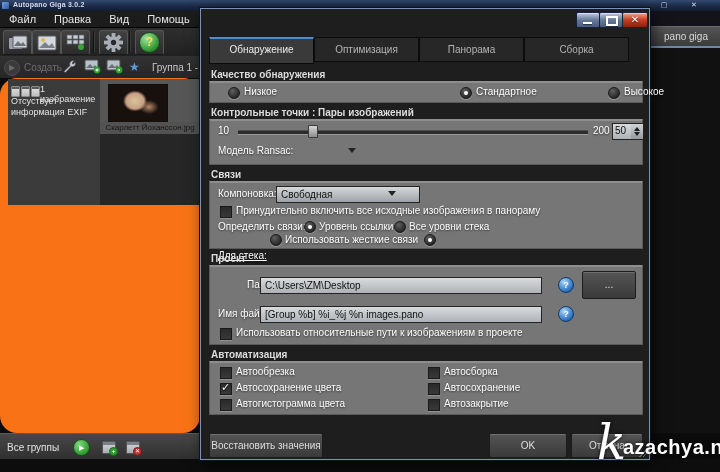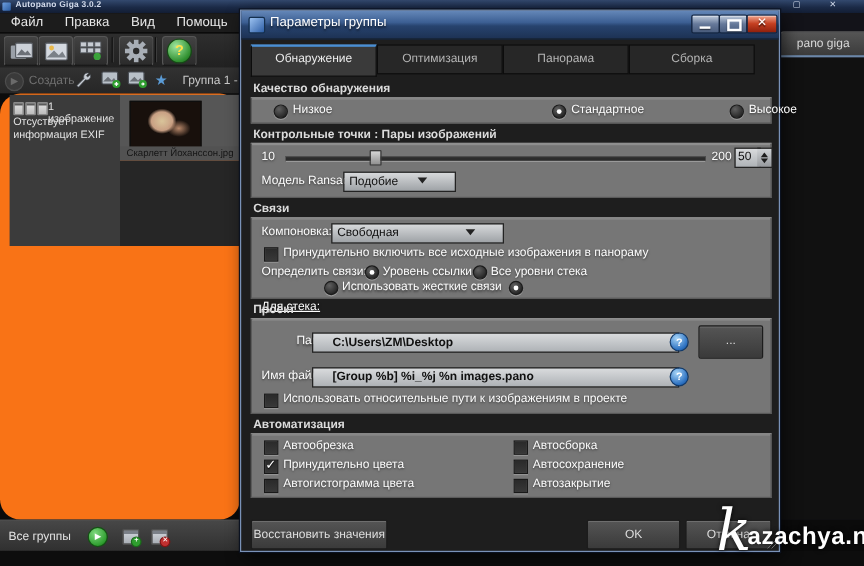--- a/index.html
+++ b/index.html
@@ -61,21 +61,21 @@
   .dtab.active{background:#3a3a3a;border:1px solid #0c0c0c;border-top:2px solid #4a8fd4;color:#ececec;height:24px;line-height:22px;}
   .dtab.inactive{background:#272727;border:1px solid #0c0c0c;color:#b4b4b4;}
   
   .sec-h{font-size:10px;font-weight:bold;color:#dcdcdc;}
   .panel{left:8px;width:432px;background:#767676;border:1px solid #5a5a5a;border-top-color:#8f8f8f;box-shadow:inset 0 1px 0 rgba(255,255,255,.18);}
   .plbl{color:#fdfdfd;font-size:10px;text-shadow:0 1px 2px rgba(0,0,0,.55);white-space:nowrap;}
   .radio{width:10px;height:10px;border-radius:50%;background:radial-gradient(circle at 35% 30%,#606060,#262626 75%);border:1px solid #1b1b1b;box-shadow:0 1px 0 rgba(255,255,255,.25);}
   .radio.sel::after{content:"";position:absolute;left:3px;top:3px;width:4px;height:4px;border-radius:50%;background:#fff;}
   .cb{width:10px;height:10px;background:linear-gradient(180deg,#2a2a2a,#383838);border:1px solid #191919;box-shadow:0 1px 0 rgba(255,255,255,.22);}
   .cb i{position:absolute;left:0px;top:-3px;font-style:normal;color:#fff;font-size:11px;font-weight:bold;text-shadow:0 1px 1px #000;}
-  .field{background:linear-gradient(180deg,#d9dbdd,#aeb2b6);border:1px solid #232323;color:#101010;font-size:10px;line-height:15px;padding:0 16px;overflow:hidden;white-space:nowrap;font-weight:bold;}
+  .field{background:linear-gradient(180deg,#d9dbdd,#aeb2b6);border:1px solid #232323;color:#101010;font-size:10px;line-height:15px;padding:0 4px;overflow:hidden;white-space:nowrap;}
   .dd{background:linear-gradient(180deg,#d7d9db,#9ea2a6);border:1px solid #232323;color:#101010;font-size:10px;line-height:15px;padding:0 14px 0 4px;overflow:hidden;white-space:nowrap;}
   .dd-arrow{position:absolute;right:3px;top:6px;width:0;height:0;border-left:4px solid transparent;border-right:4px solid transparent;border-top:5px solid #222;}
   .slider-track{height:3px;background:#2c2c2c;border-bottom:1px solid #9a9a9a;border-top:1px solid #4e4e4e;}
   .slider-handle{width:8px;height:11px;background:linear-gradient(180deg,#d6d6d6,#8f8f8f);border:1px solid #3a3a3a;border-radius:1px;}
   .spin{background:linear-gradient(180deg,#d9dbdd,#aeb2b6);border:1px solid #232323;color:#101010;font-size:10px;line-height:13px;padding:0 2px;}
   .spin-btns{width:12px;height:15px;background:linear-gradient(180deg,#cfd2d5,#96999d);border:1px solid #232323;border-left:none;}
   .tri-up{position:absolute;left:3px;top:3px;width:0;height:0;border-left:3px solid transparent;border-right:3px solid transparent;border-bottom:4px solid #1d1d1d;}
   .tri-dn{position:absolute;left:3px;bottom:3px;width:0;height:0;border-left:3px solid transparent;border-right:3px solid transparent;border-top:4px solid #1d1d1d;}
   .qhelp{width:14px;height:14px;border-radius:50%;background:radial-gradient(circle at 35% 28%,#a6d4f7,#2a6fc0 70%,#174a86);border:1px solid #123a6a;color:#fff;font-size:9px;font-weight:bold;text-align:center;line-height:14px;}
   .dlg-push{background:linear-gradient(180deg,#555,#3a3a3a);border:1px solid #1c1c1c;box-shadow:inset 0 1px 0 #6e6e6e;border-radius:2px;color:#dedede;font-size:10px;text-align:center;}
@@ -210,24 +210,20 @@
     </div>
   </div>
   <div class="abs" id="bottomstrip"></div>
 
   <div class="abs" id="rightarea"></div>
   <div class="abs" id="panotab">pano giga</div>
   <div class="abs" id="panotab-line"></div>
   <div class="abs" id="rightdark"></div>
 
   <div class="abs" id="dialog">
-    <div class="abs" id="dlg-title">
-      <div class="abs dicon"></div>
-      <div class="abs dttl">Параметры группы</div>
-    </div>
     <div class="abs dlgbtn mm" style="left:375px;width:22px;">
         <div class="glyph-min"></div>
       </div>
     <div class="abs dlgbtn mm" style="left:398px;width:22px;">
         <div class="glyph-max"></div>
       </div>
     <div class="abs dlgbtn close glyph-x" style="left:421px;width:24px;">✕</div>
 
     <div class="abs dtab active" style="left:8px;">Обнаружение</div>
     <div class="abs dtab inactive" style="left:113px;">Оптимизация</div>
@@ -249,21 +245,20 @@
       <span class="abs plbl" style="left:8px;top:5px;">10</span>
       <div class="abs slider-track" style="left:28px;top:10px;width:350px;"></div>
       <div class="abs slider-handle" style="left:98px;top:5px;"></div>
       <span class="abs plbl" style="left:383px;top:5px;">200</span>
       <div class="abs spin" style="left:402px;top:3px;width:16px;height:15px;">50</div>
       <div class="abs spin-btns" style="left:421px;top:3px;">
         <div class="tri-up"></div>
         <div class="tri-dn"></div>
       </div>
       <span class="abs plbl" style="left:8px;top:25px;">Модель Ransac:</span>
-      <div class="abs dd" style="left:76px;top:23px;width:74px;height:15px;">Подобие</div>
       <div class="abs dd-arrow" style="left:138px;top:28px;"></div>
     </div>
 
     <div class="abs sec-h" style="left:10px;top:160px;">Связи</div>
     <div class="abs panel" style="top:172px;height:66px;">
       <span class="abs plbl" style="left:8px;top:6px;">Компоновка:</span>
       <div class="abs dd" style="left:66px;top:4px;width:124px;height:15px;">Свободная</div>
       <div class="abs dd-arrow" style="left:178px;top:9px;"></div>
       <div class="abs cb" style="left:10px;top:24px;"></div>
       <span class="abs plbl" style="left:26px;top:23px;">Принудительно включить все исходные изображения в панораму</span>
@@ -291,21 +286,21 @@
       <span class="abs plbl" style="left:26px;top:61px;">Использовать относительные пути к изображениям в проекте</span>
     </div>
 
     <div class="abs sec-h" style="left:10px;top:340px;">Автоматизация</div>
     <div class="abs panel" style="top:352px;height:52px;">
       <div class="abs cb" style="left:10px;top:5px;"></div>
       <span class="abs plbl" style="left:26px;top:4px;">Автообрезка</span>
       <div class="abs cb" style="left:10px;top:21px;">
           <i>✓</i>
         </div>
-      <span class="abs plbl" style="left:26px;top:20px;">Принудительно цвета</span>
+      <span class="abs plbl" style="left:26px;top:20px;">Автосохранение цвета</span>
       <div class="abs cb" style="left:10px;top:37px;"></div>
       <span class="abs plbl" style="left:26px;top:36px;">Автогистограмма цвета</span>
       <div class="abs cb" style="left:218px;top:5px;"></div>
       <span class="abs plbl" style="left:234px;top:4px;">Автосборка</span>
       <div class="abs cb" style="left:218px;top:21px;"></div>
       <span class="abs plbl" style="left:234px;top:20px;">Автосохранение</span>
       <div class="abs cb" style="left:218px;top:37px;"></div>
       <span class="abs plbl" style="left:234px;top:36px;">Автозакрытие</span>
     </div>
 

